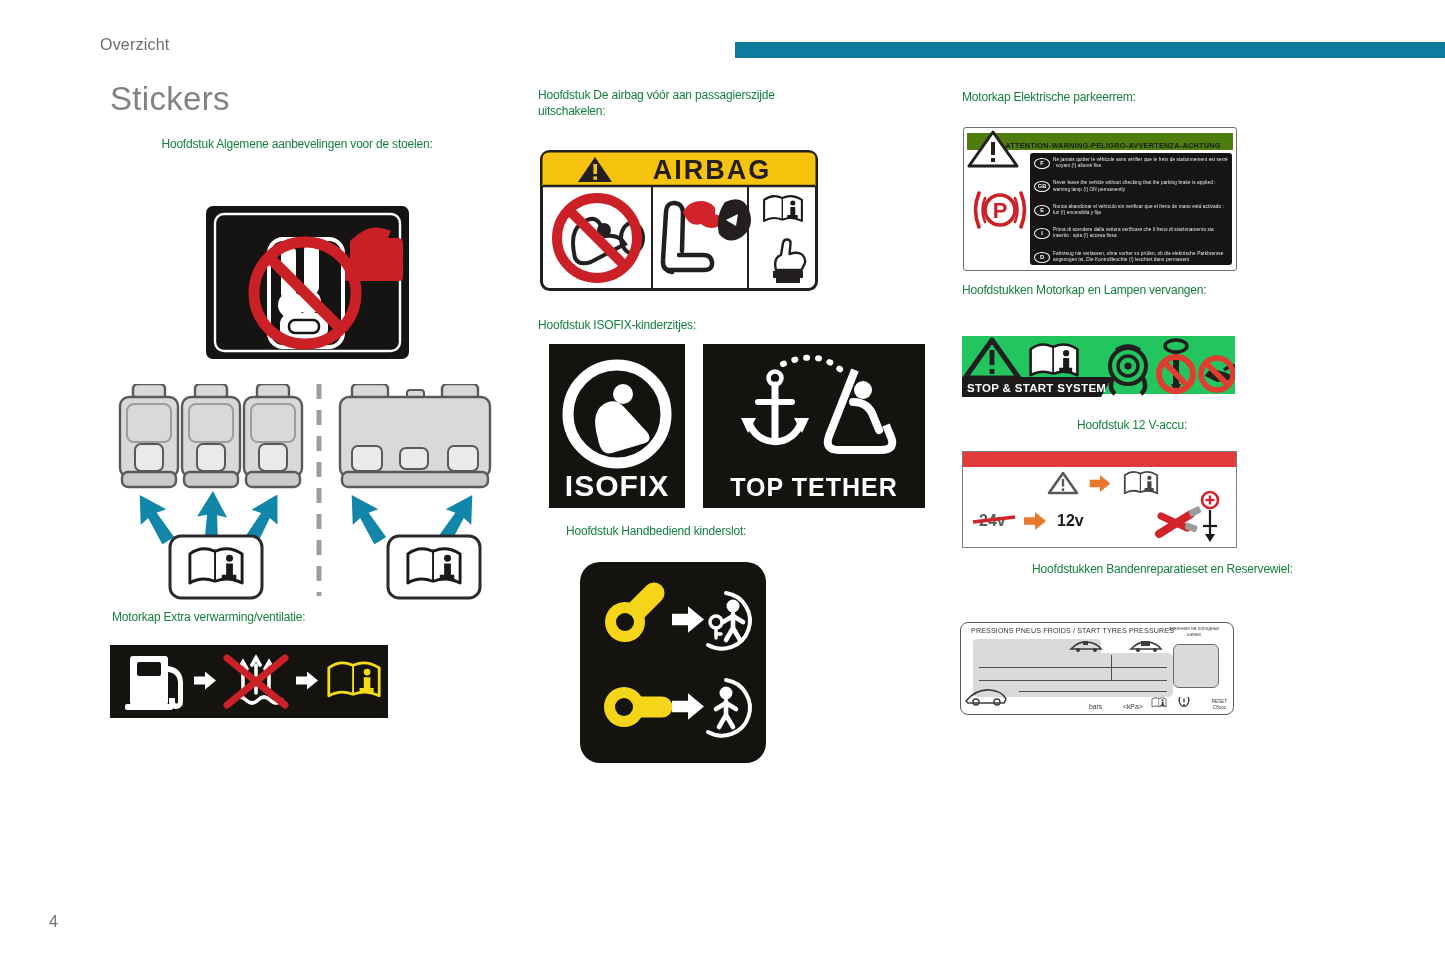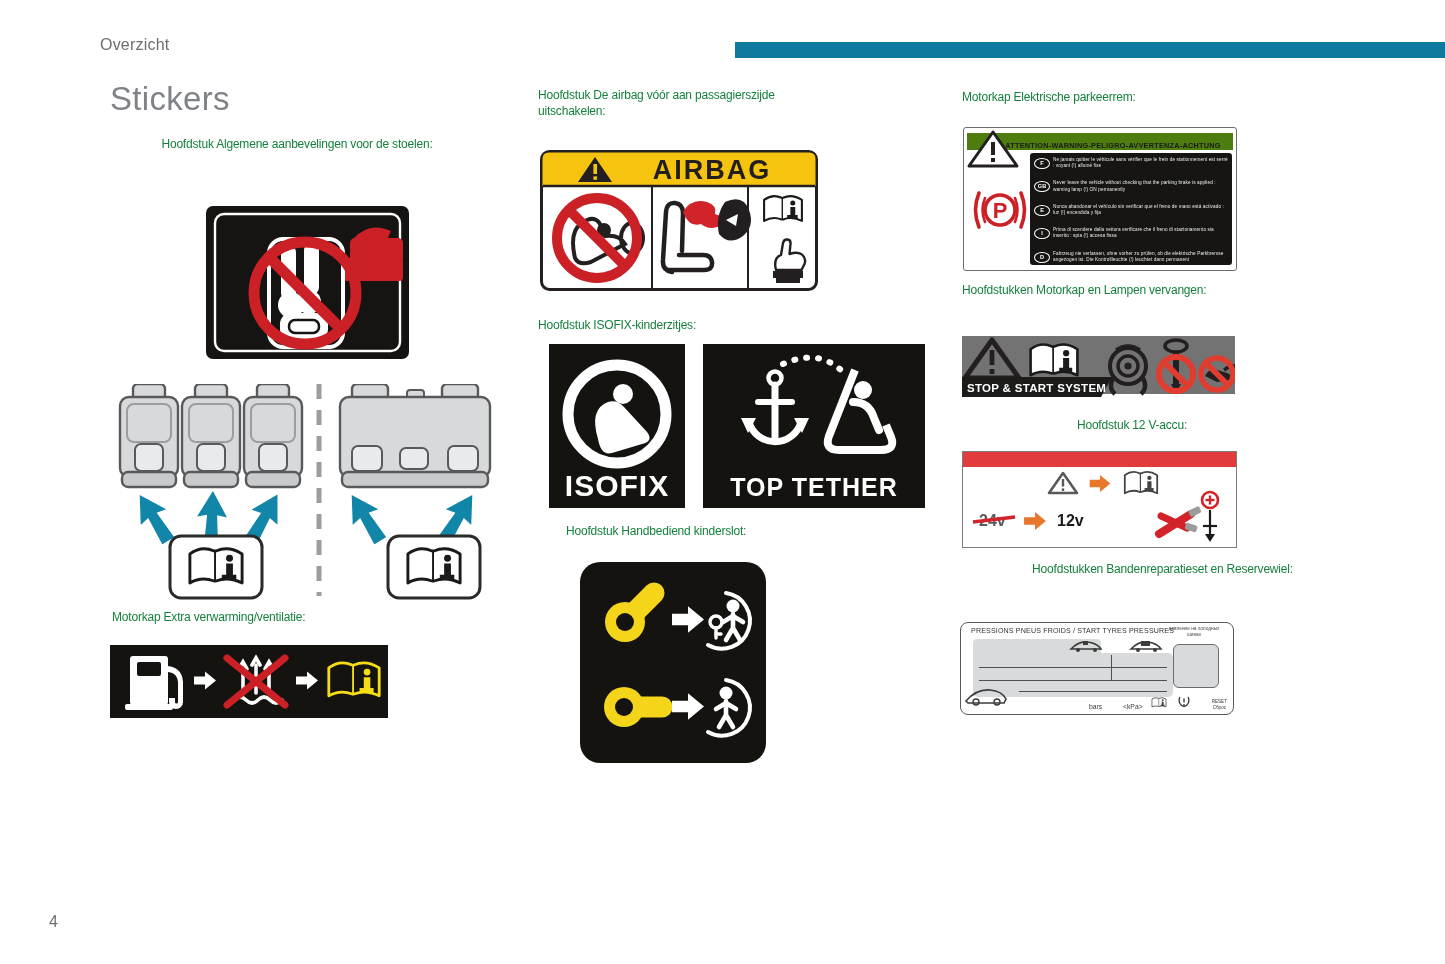--- a/index.html
+++ b/index.html
@@ -21,21 +21,21 @@
      display:flex;align-items:flex-end;justify-content:center;}
   .pbrake .band span{font-size:7.3px;font-weight:bold;color:#1a1a1a;letter-spacing:.25px;white-space:nowrap;padding-left:26px;}
   .pbrake .panel{position:absolute;left:66px;top:25px;right:4px;bottom:5px;background:#161514;border-radius:3px;
      padding:4px 4px 2px 4px;display:flex;flex-direction:column;justify-content:space-between;box-sizing:border-box;}
   .pb-row{display:flex;align-items:flex-start;}
   .pb-oval{flex:0 0 auto;width:14px;height:9px;border:1.1px solid #fff;border-radius:50%;color:#fff;
      font-size:5.6px;font-weight:bold;text-align:center;line-height:9px;margin:1px 3px 0 0;}
   .pb-text{font-size:4.7px;line-height:1.28;color:#ececec;letter-spacing:.1px;}
 
   
-  .bonnet{left:962px;top:336px;width:273px;height:58px;background:#737373;}
+  .bonnet{left:962px;top:336px;width:273px;height:58px;background:#22c55e;}
   
   .accu{left:962px;top:451px;width:275px;height:97px;background:#fff;border:1px solid #7a7c7e;box-sizing:border-box;}
   
   .tyre{left:960px;top:622px;width:274px;height:93px;background:#fff;border:1.6px solid #58595b;border-radius:8px;box-sizing:border-box;}
   .tyre .title{position:absolute;left:10px;top:4px;font-size:7.1px;color:#323232;letter-spacing:.15px;white-space:nowrap;}
   .tyre .ru{position:absolute;right:8px;top:3px;width:62px;font-size:4.8px;color:#4a4a4a;text-align:center;line-height:1.25;}
   .tyre .grayA{position:absolute;left:12px;top:16px;width:128px;height:22px;background:#d9dadb;border-radius:4px;}
   .tyre .grayB{position:absolute;left:12px;top:30px;width:200px;height:44px;background:#d9dadb;border-radius:5px;}
   .tyre .hline{position:absolute;background:#4f4f4f;height:1.2px;}
   .tyre .vline{position:absolute;background:#4f4f4f;width:1.2px;}

